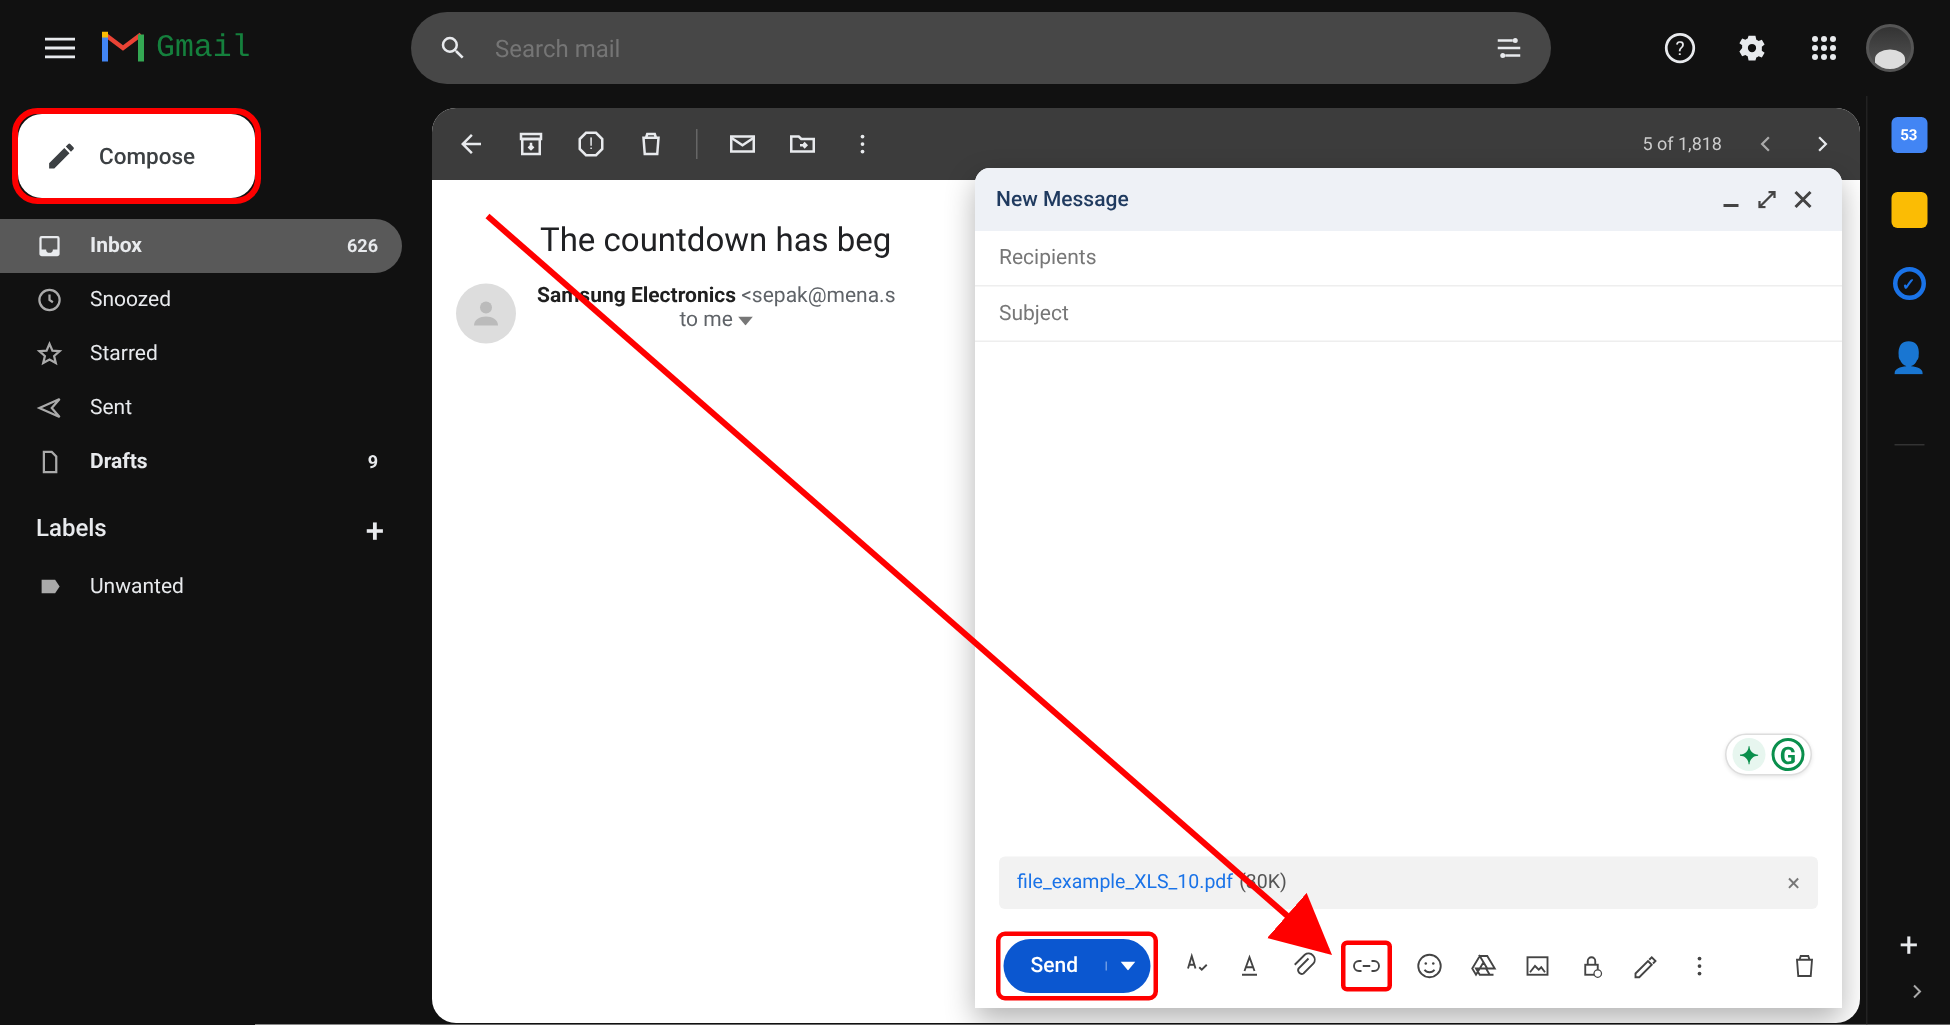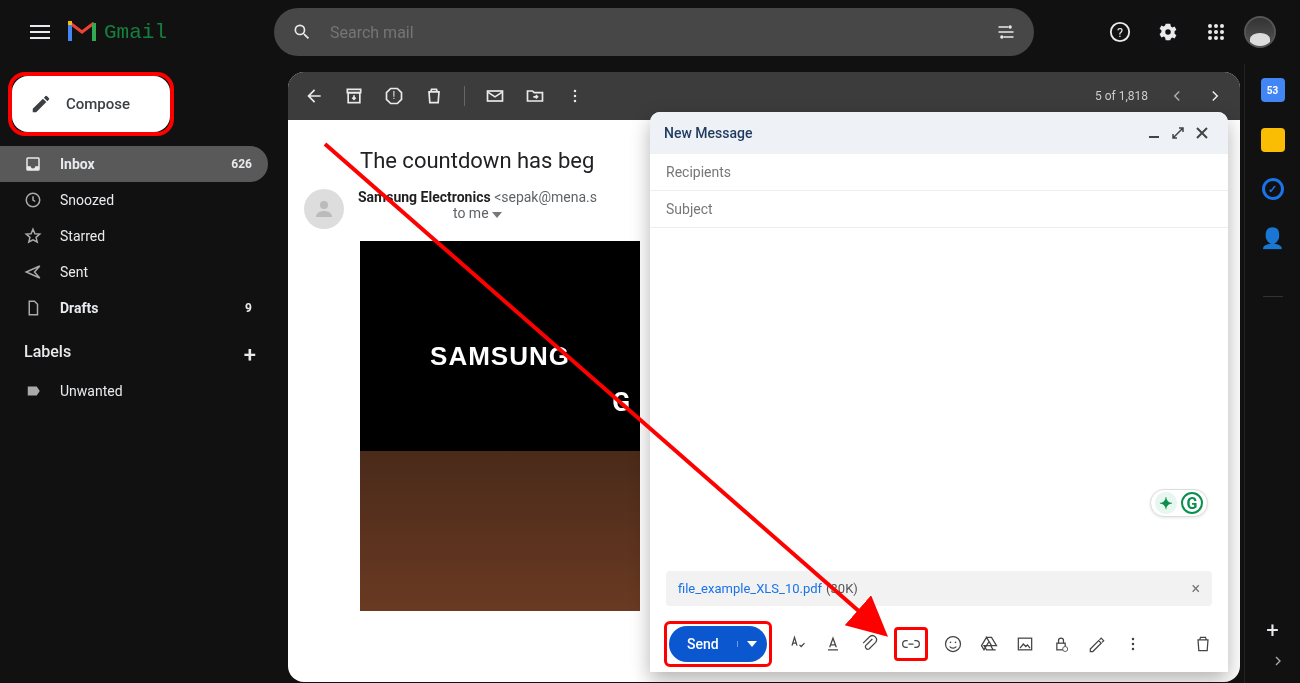--- a/index.html
+++ b/index.html
@@ -287,25 +287,20 @@
               </svg>
           </div>
           <div class="sender-info">
             <span class="sender-name">Samsung Electronics</span>
             <span>&lt;sepak@mena.s</span><br>
             <span>to me</span>
             <svg width="10" height="6" viewBox="0 0 10 6" style="display:inline">
                 <path d="M0 0l5 6 5-6z" fill="#777"></path>
               </svg>
           </div>
-        </div>
-        <div class="email-body-img">
-          <div class="samsung-logo">SAMSUNG</div>
-          <div class="g-letter">G</div>
-          <div class="brown-area"></div>
         </div>
       </div>
 
       <div class="compose-window">
         <div class="cw-header">
           <span>New Message</span>
           <span class="cw-hspacer"></span>
           <span class="cw-hicon">
               <svg width="12" height="12">
                 <path d="M1 10h10" stroke="#444" stroke-width="2"></path>

